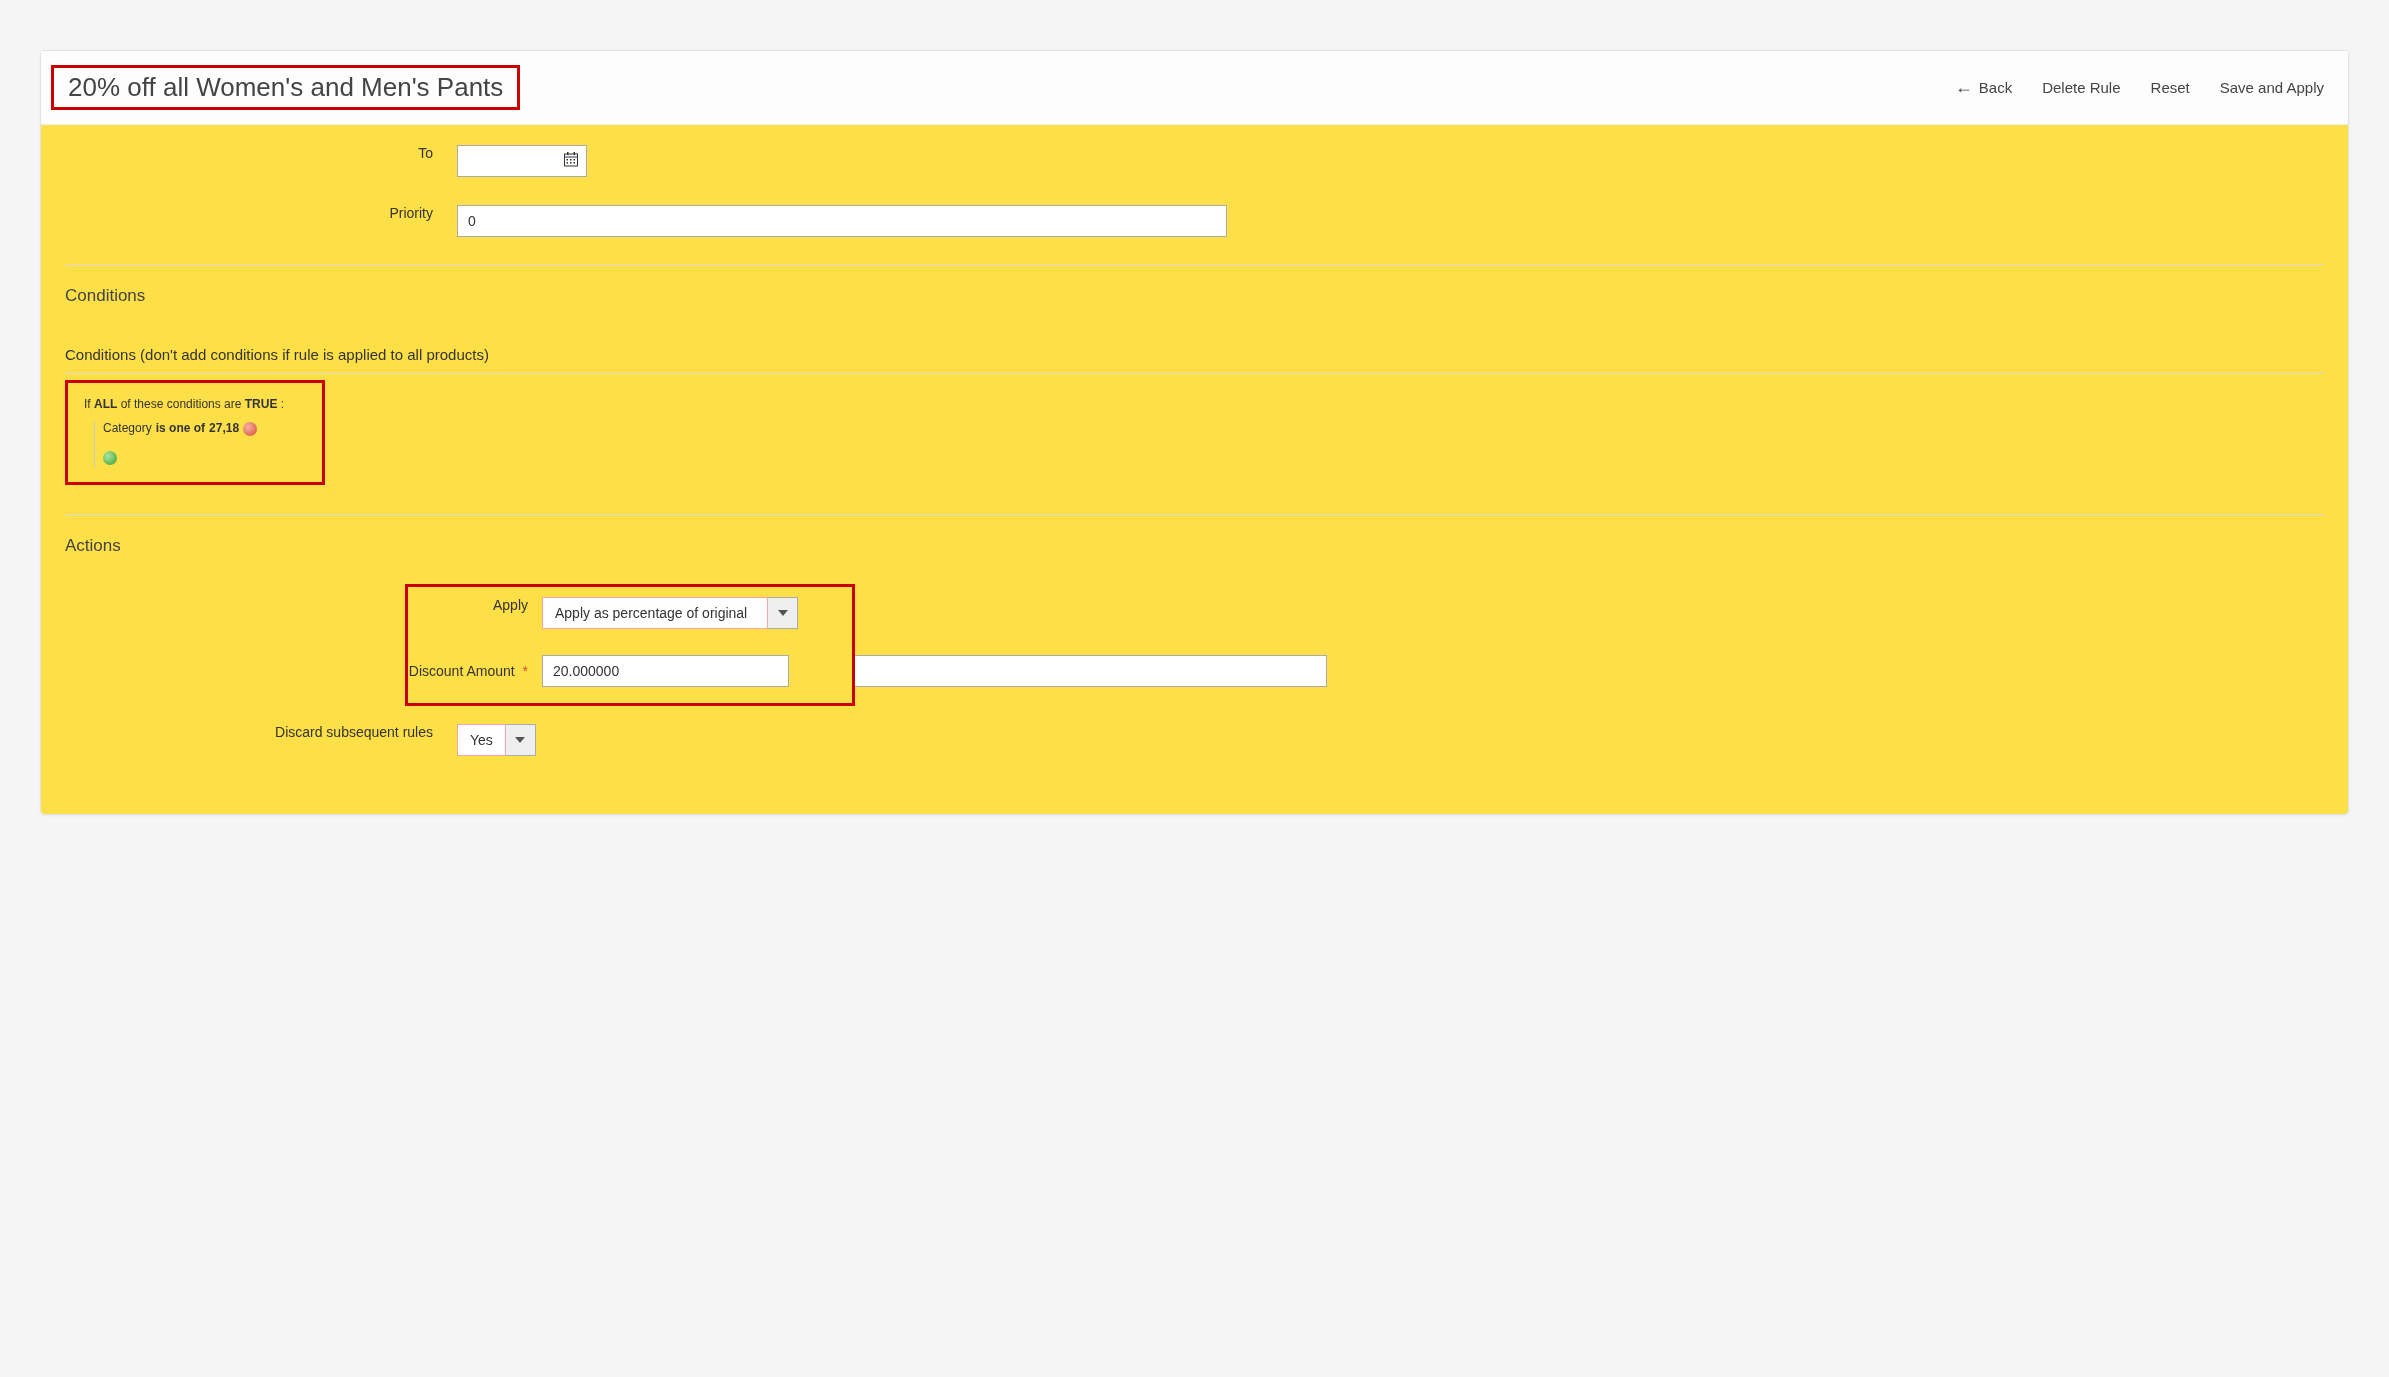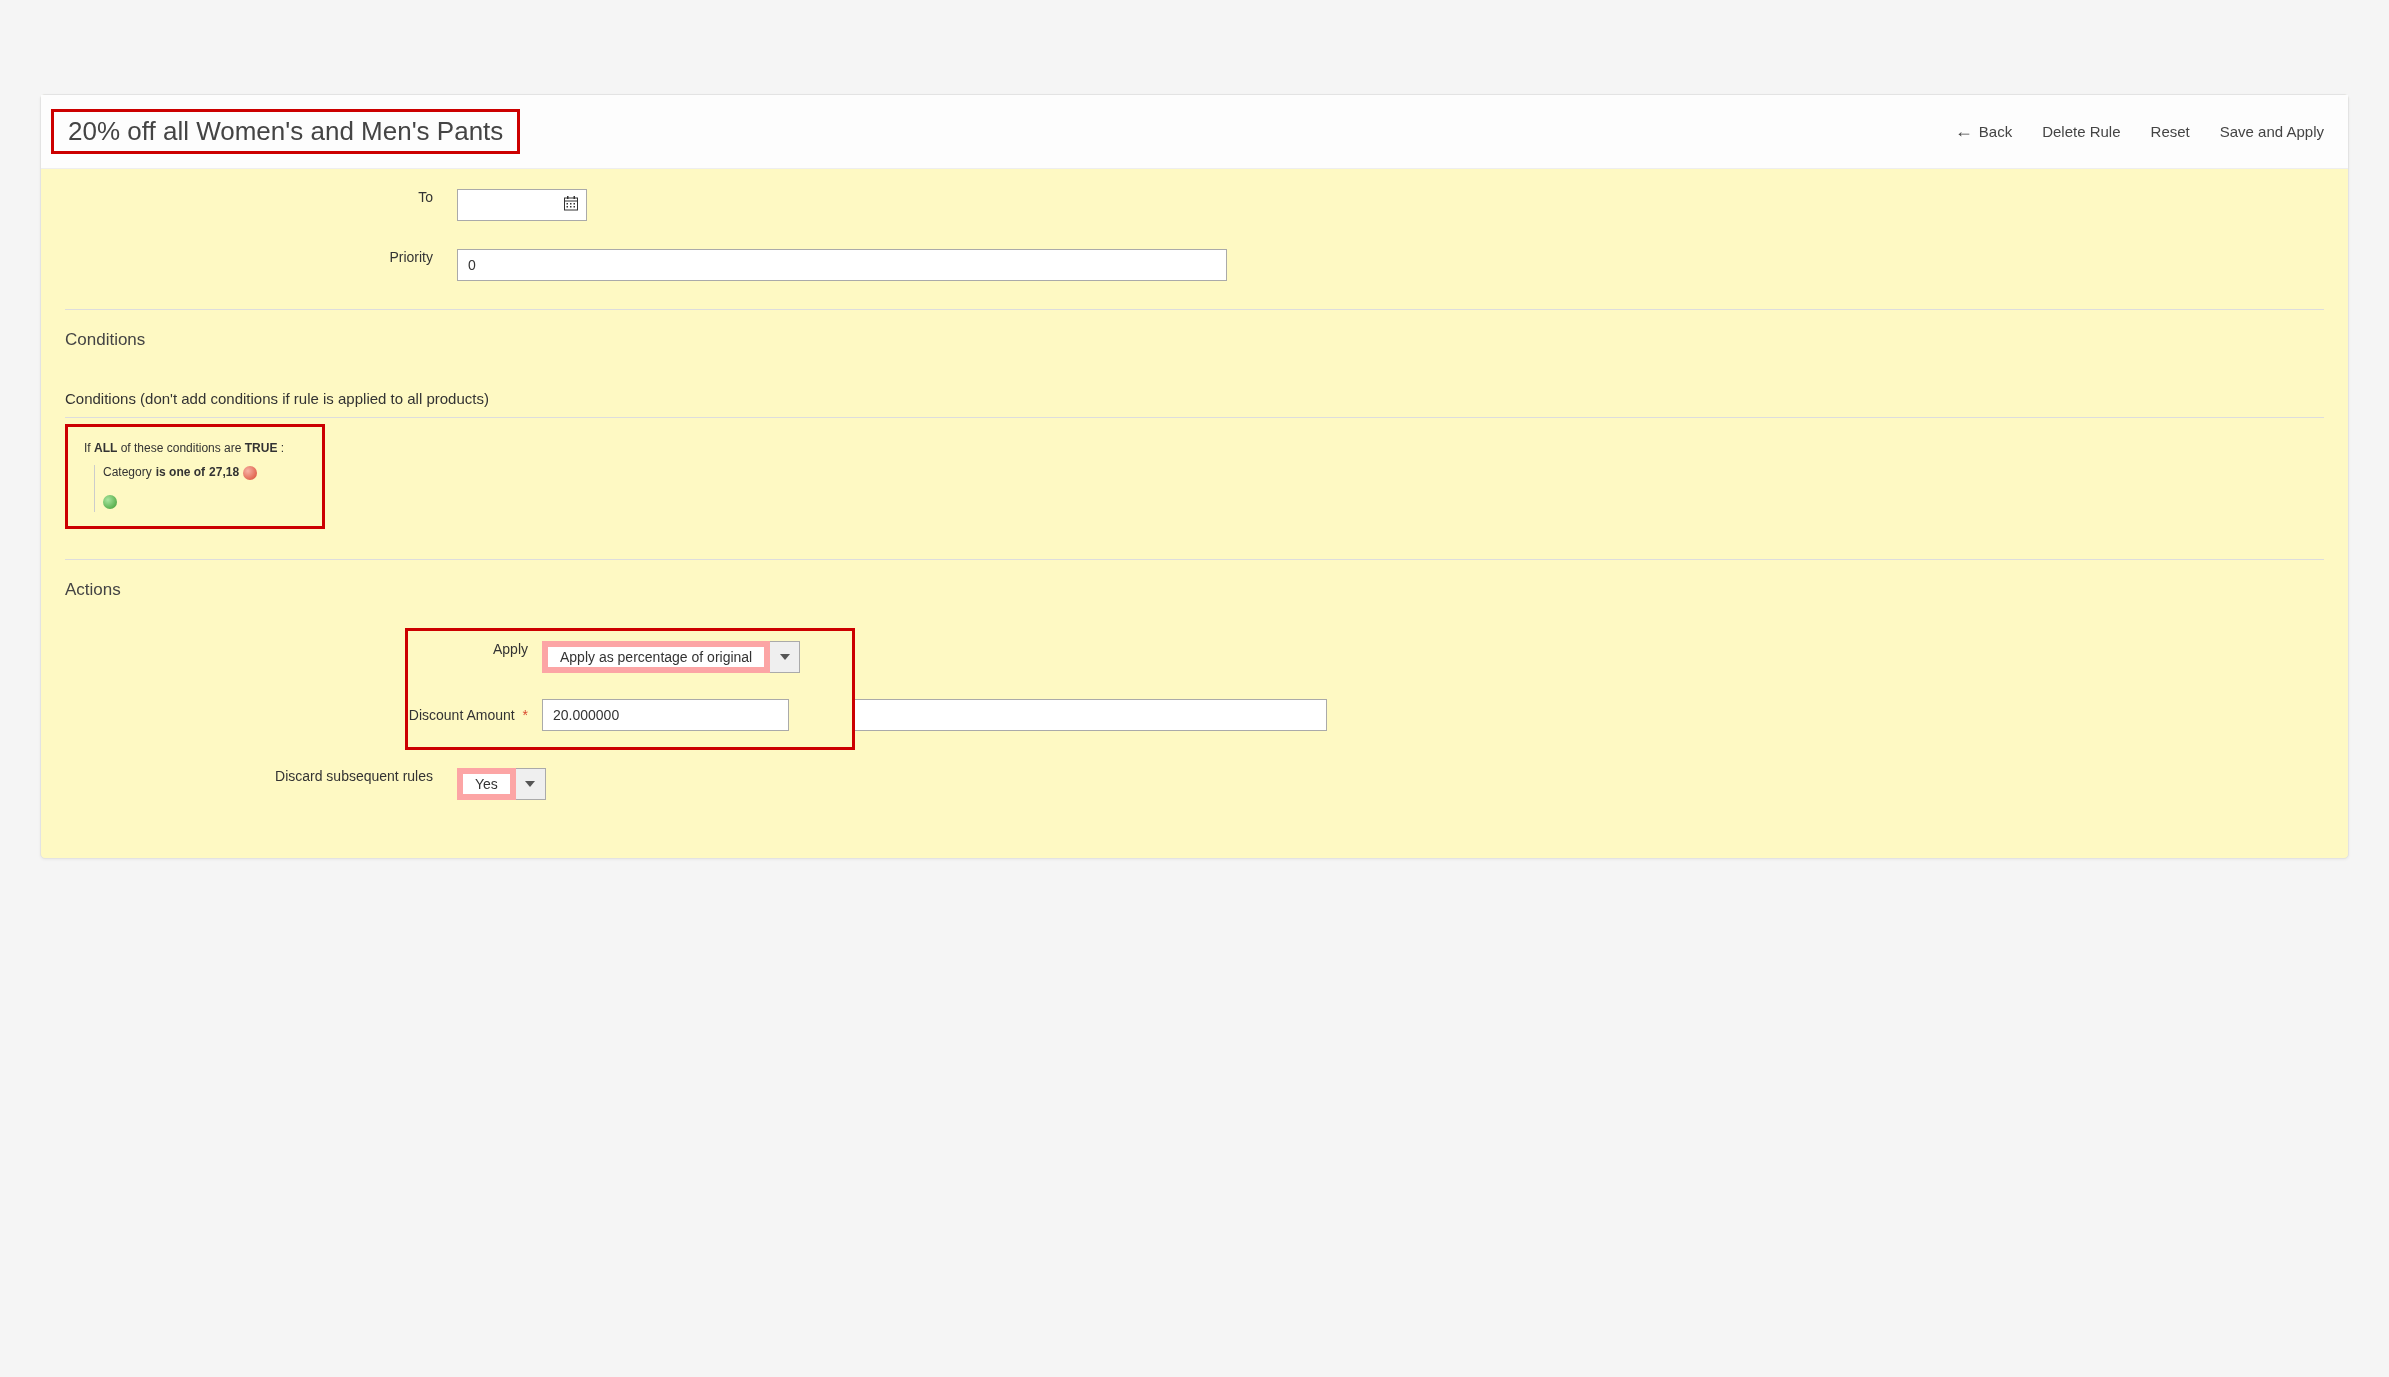--- a/index.html
+++ b/index.html
@@ -8,25 +8,24 @@
       padding: 0;
     }
     body {
       font-family: 'Helvetica Neue', Helvetica, Arial, sans-serif;
       background: #f5f5f5;
       padding: 50px 40px;
       font-size: 14px;
       color: #333;
     }
     .panel {
-      background: #fef9c3;
+      background: #fde047;
       border: 1px solid #e3e3e3;
       border-radius: 5px;
       box-shadow: 0 1px 3px rgba(0,0,0,0.05);
-      margin-top: 44px;
     }
     .header {
       display: flex;
       align-items: center;
       justify-content: space-between;
       padding: 14px 24px 14px 10px;
       background: #fdfdfd;
       border-bottom: 1px solid #eee;
     }
     .title-box {
@@ -175,21 +174,21 @@
     .highlight-box .form-label {
       width: 134px;
       padding-right: 14px;
       font-size: 14px;
     }
     .select-wrap {
       display: flex;
       align-items: stretch;
     }
     .select-display {
-      border: 6px solid #fca5a5;
+      border: 1px solid #fca5a5;
       background: #fff;
       padding: 0 12px;
       height: 32px;
       display: flex;
       align-items: center;
       font-size: 14px;
       color: #333;
       min-width: 200px;
     }
     .select-btn {

